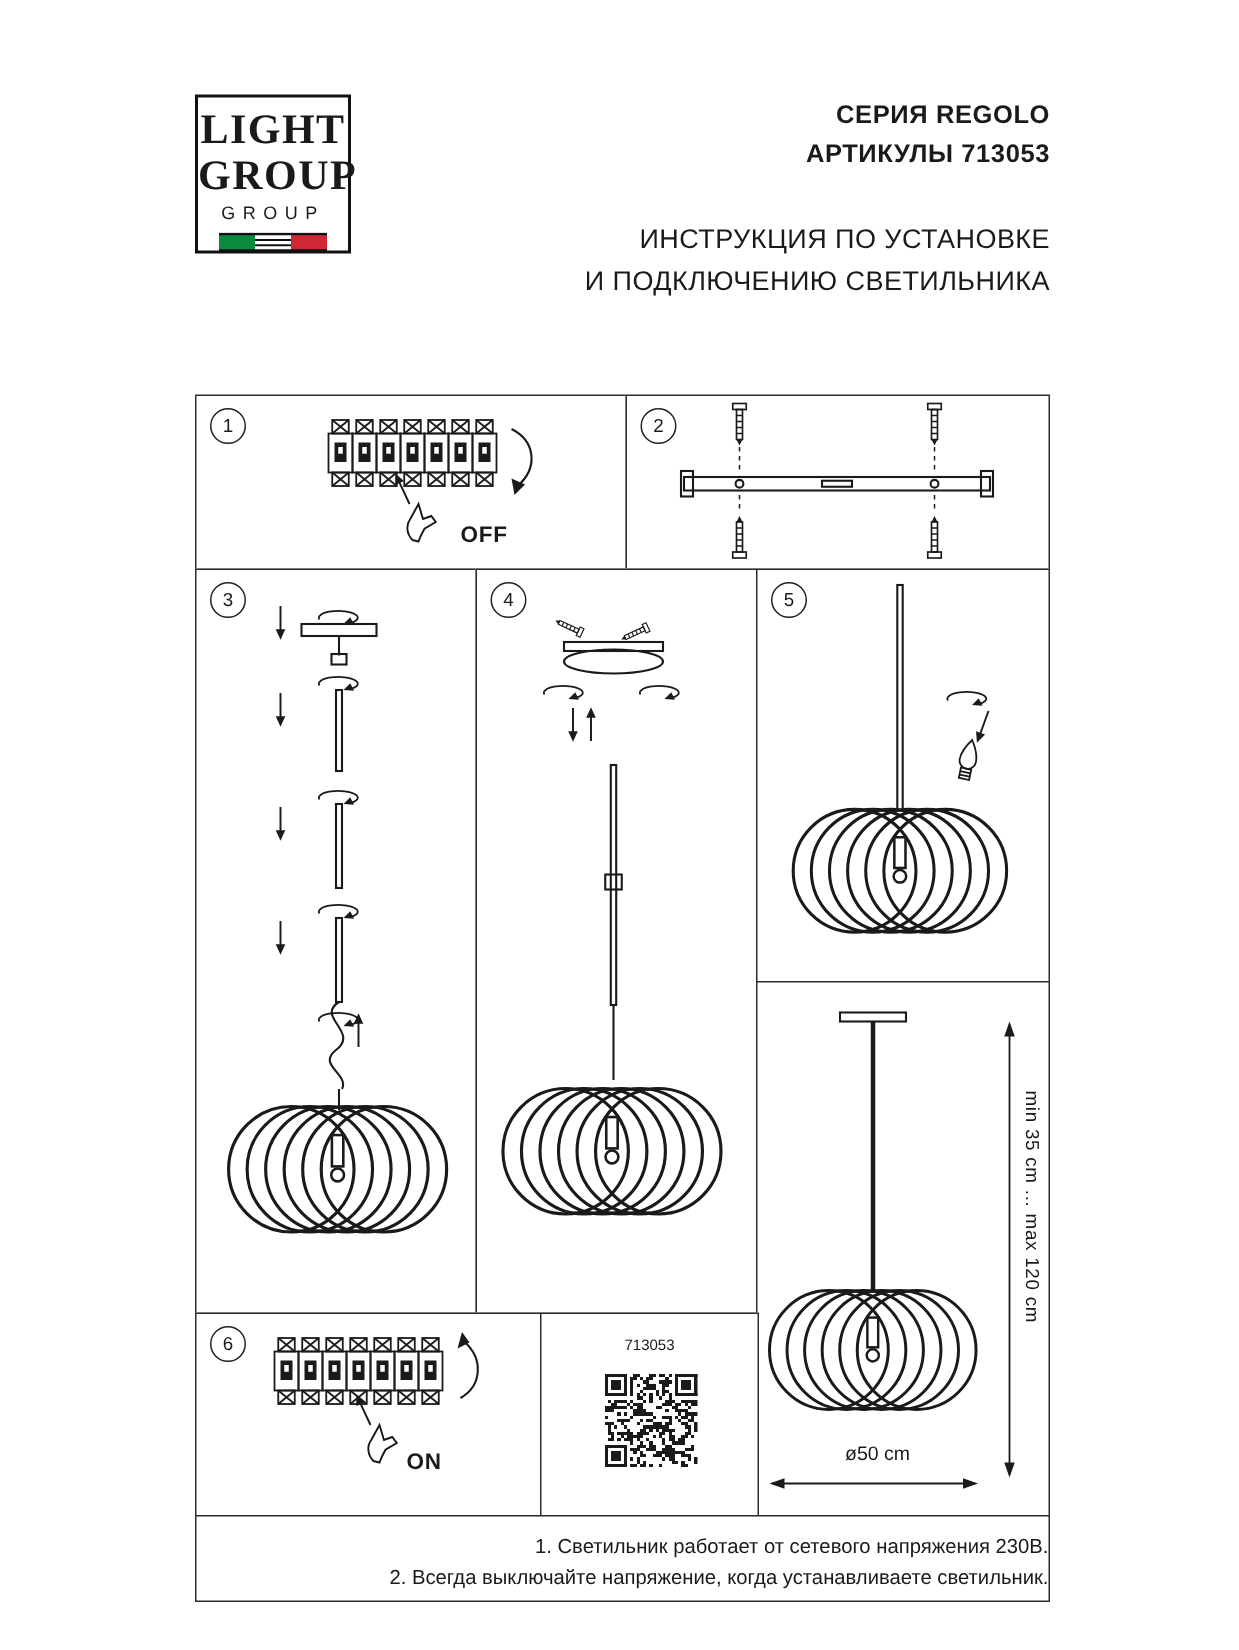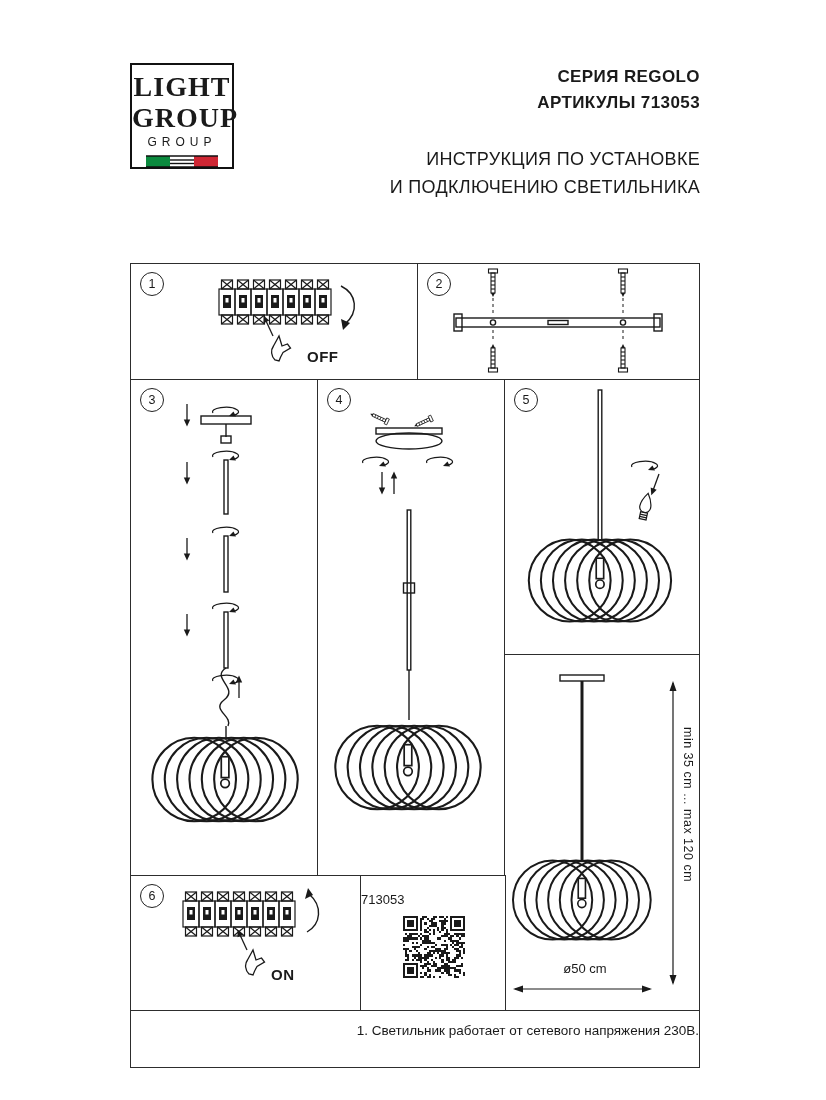--- a/index.html
+++ b/index.html
@@ -22,21 +22,21 @@
 
   
   .grid{position:absolute;left:130px;top:263px;width:570px;height:805px;}
   .panel{position:absolute;border:1px solid #2d2d2d;box-sizing:border-box;background:#fff;}
   .stepnum{position:absolute;top:8px;left:9px;width:22px;height:22px;border:1.4px solid #222;
            border-radius:50%;display:flex;align-items:center;justify-content:center;
            font-size:12.5px;z-index:2;background:#fff;}
   .art{position:absolute;inset:0;width:100%;height:100%;}
 
   .switch-label{position:absolute;font-size:15px;font-weight:700;letter-spacing:.5px;z-index:2;}
-  .article-label{position:absolute;top:16px;left:0;width:100%;font-size:13px;z-index:2;}
+  .article-label{position:absolute;top:16px;left:0;width:100%;text-align:center;font-size:10px;z-index:2;}
   .qr-svg{position:absolute;left:42px;top:40px;z-index:2;}
   .vlabel{position:absolute;right:4px;top:72px;writing-mode:vertical-rl;font-size:12.5px;
           letter-spacing:.5px;z-index:2;}
   .dia-label{position:absolute;left:0;bottom:34px;width:160px;text-align:center;font-size:13px;z-index:2;}
 
   .notes{position:absolute;left:0;top:747px;width:570px;height:58px;border:1px solid #2d2d2d;
          box-sizing:border-box;padding:10px 0 0 18px;font-size:13.5px;line-height:1.55;background:#fff;text-align:right;}
 </style>
 </head>
 <body>
@@ -577,16 +577,17 @@
           <rect x="12" y="28" width="1" height="1"></rect>
           <rect x="14" y="28" width="1" height="1"></rect>
           <rect x="17" y="28" width="1" height="1"></rect>
           <rect x="24" y="28" width="1" height="1"></rect>
           <rect x="25" y="28" width="1" height="1"></rect>
         </svg>
     </div>
 
     <div class="notes">
       <div>1. Светильник работает от сетевого напряжения 230В.</div>
+      <div>2. Всегда выключайте напряжение, когда устанавливаете светильник.</div>
     </div>
 
   </div>
 </div>
 
 </body></html>

